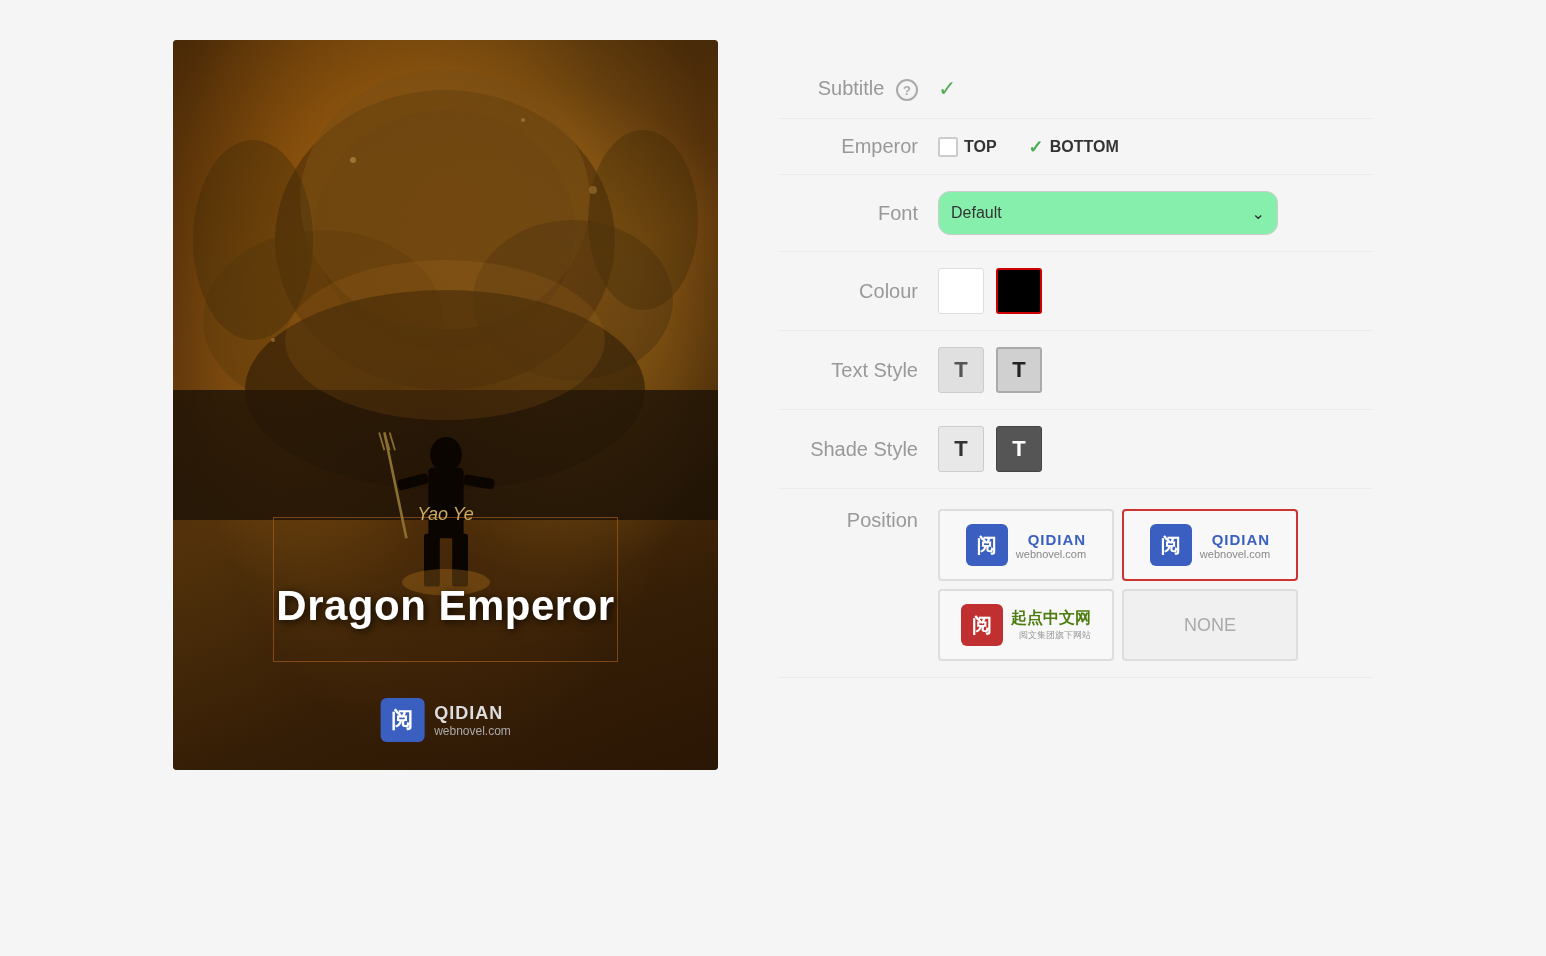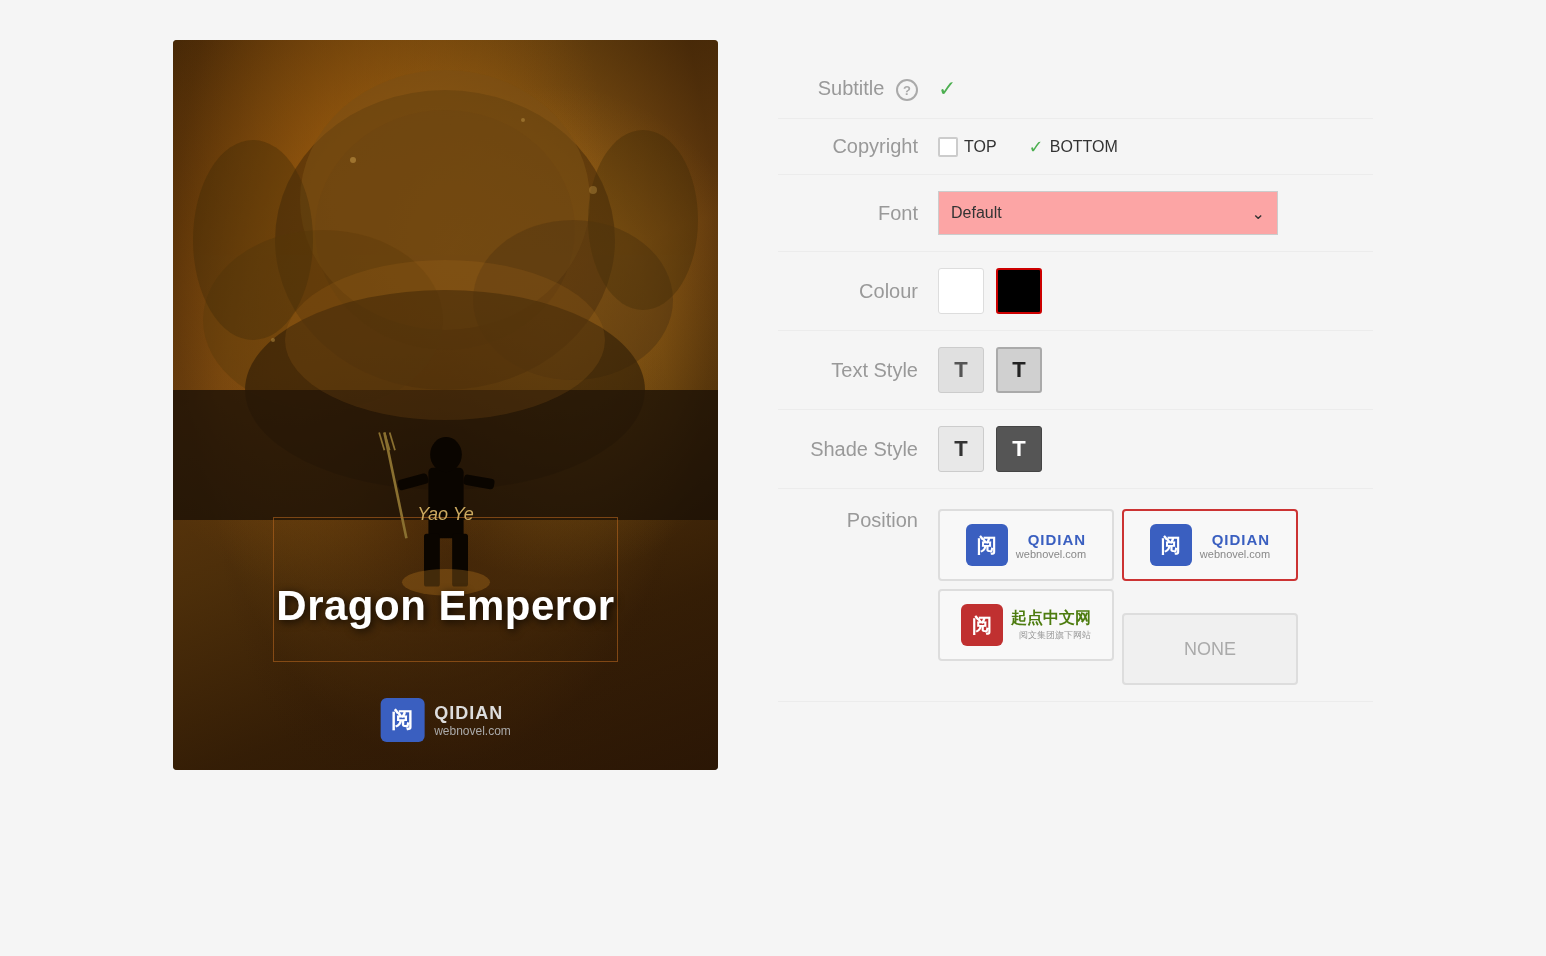--- a/index.html
+++ b/index.html
@@ -153,41 +153,41 @@
       margin-left: 6px;
       cursor: pointer;
     }
     
     .position-btn {
       display: flex;
       align-items: center;
       gap: 6px;
       cursor: pointer;
       font-size: 16px;
-      font-weight: 400;
+      font-weight: 700;
       color: #333;
     }
     .radio-box {
       width: 20px;
       height: 20px;
       border: 2px solid #ccc;
       background: #fff;
       border-radius: 2px;
     }
     .check-box-active {
       color: #4caf50;
       font-size: 18px;
     }
     
     .font-dropdown {
       display: flex;
       align-items: center;
       border: 1px solid #ccc;
-      border-radius: 0;
-      background: #fca5a5;
+      border-radius: 12px;
+      background: #86efac;
       width: 340px;
       height: 44px;
       padding: 0 12px;
       justify-content: space-between;
       cursor: pointer;
     }
     .font-dropdown span {
       font-size: 16px;
       color: #333;
     }
@@ -261,21 +261,20 @@
       overflow: hidden;
     }
     .copyright-logo-btn.selected {
       border: 2px solid #cc3333;
     }
     .copyright-logo-btn.none-btn {
       color: #aaa;
       font-size: 18px;
       font-weight: 500;
       background: #f0f0f0;
-      margin-top: 24px;
     }
     .logo-square {
       width: 42px;
       height: 42px;
       border-radius: 6px;
       display: flex;
       align-items: center;
       justify-content: center;
       font-size: 20px;
       font-weight: bold;
@@ -386,21 +385,21 @@
       <div class="setting-label">
         <span>Subtitle</span>
         <span class="help-icon">?</span>
       </div>
       <div class="setting-controls">
         <span class="check-green">✓</span>
       </div>
     </div>
 
     <div class="setting-row">
-      <div class="setting-label">Copyright</div>
+      <div class="setting-label">Emperor</div>
       <div class="setting-controls">
         <div class="position-btn">
           <div class="radio-box"></div>
           <span>TOP</span>
         </div>
         <div class="position-btn" style="margin-left:20px;">
           <span class="check-box-active">✓</span>
           <span>BOTTOM</span>
         </div>
       </div>

